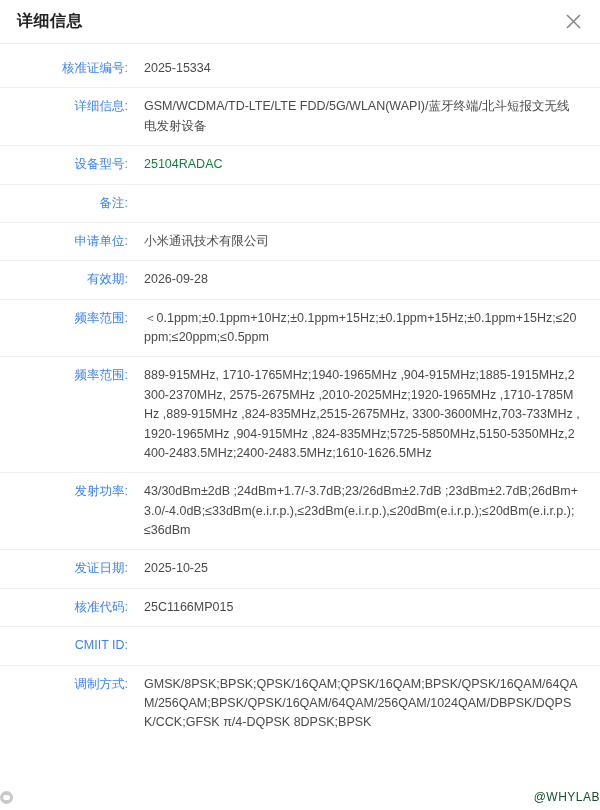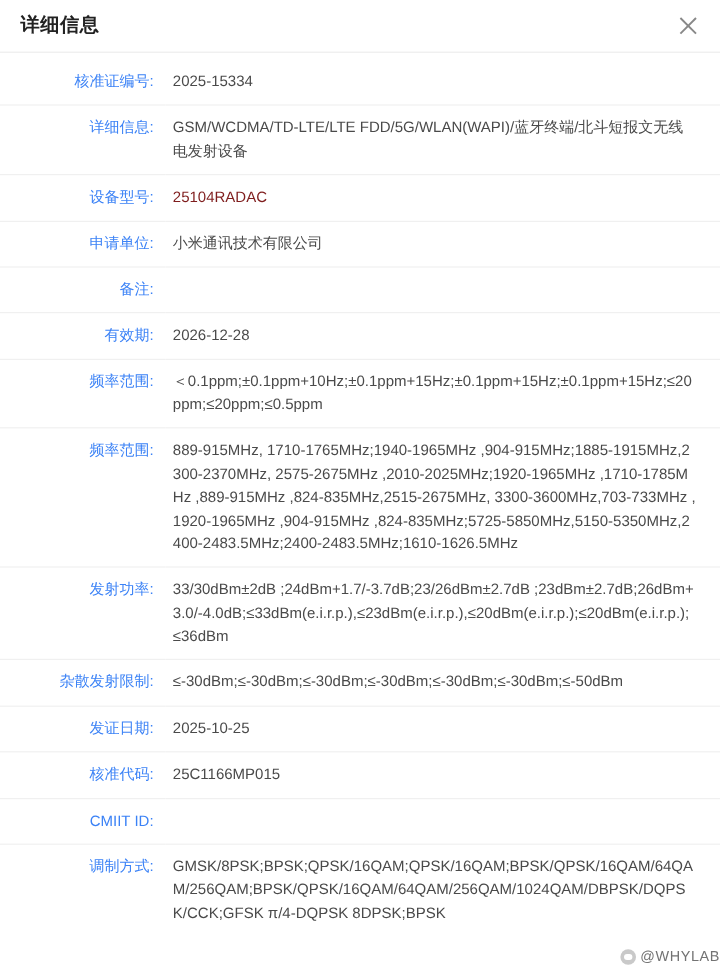--- a/index.html
+++ b/index.html
@@ -74,41 +74,41 @@
     white-space: normal;
     word-break: break-all;
   }
   td.value {
     padding-right: 20px;
     padding-left: 6px;
     color: #4a4a4a;
     word-break: break-all;
   }
   td.value.highlight {
-    color: #7f1d1d;
+    color: #15803d;
   }
   td.value.empty {
     color: transparent;
   }
   .label-bold {
     font-weight: normal;
     color: #222222;
   }
   .watermark {
     position: absolute;
     left: 0;
     right: 0;
     bottom: 6px;
     text-align: center;
     font-size: 12px;
-    color: #737373;
+    color: #14532d;
     letter-spacing: 0.5px;
     display: flex;
     align-items: center;
-    justify-content: flex-end;
+    justify-content: space-between;
     gap: 4px;
   }
   .wb-icon {
     display: inline-block;
     width: 13px;
     height: 13px;
     border-radius: 50%;
     background: #c9c9c9;
     position: relative;
   }
@@ -150,46 +150,42 @@
         </tr>
         <tr>
           <td class="label">详细信息:</td>
           <td class="value">GSM/WCDMA/TD-LTE/LTE FDD/5G/WLAN(WAPI)/蓝牙终端/北斗短报文无线电发射设备</td>
         </tr>
         <tr>
           <td class="label">设备型号:</td>
           <td class="value highlight">25104RADAC</td>
         </tr>
         <tr>
+          <td class="label">备注:</td>
+          <td class="value empty"></td>
+        </tr>
+        <tr>
           <td class="label">申请单位:</td>
           <td class="value">小米通讯技术有限公司</td>
         </tr>
         <tr>
-          <td class="label">备注:</td>
-          <td class="value empty"></td>
-        </tr>
-        <tr>
           <td class="label">有效期:</td>
-          <td class="value">2026-12-28</td>
+          <td class="value">2026-09-28</td>
         </tr>
         <tr>
           <td class="label">频率范围:</td>
           <td class="value">＜0.1ppm;±0.1ppm+10Hz;±0.1ppm+15Hz;±0.1ppm+15Hz;±0.1ppm+15Hz;≤20ppm;≤20ppm;≤0.5ppm</td>
         </tr>
         <tr>
           <td class="label">频率范围:</td>
           <td class="value">889-915MHz, 1710-1765MHz;1940-1965MHz ,904-915MHz;1885-1915MHz,2300-2370MHz, 2575-2675MHz ,2010-2025MHz;1920-1965MHz ,1710-1785MHz ,889-915MHz ,824-835MHz,2515-2675MHz, 3300-3600MHz,703-733MHz ,1920-1965MHz ,904-915MHz ,824-835MHz;5725-5850MHz,5150-5350MHz,2400-2483.5MHz;2400-2483.5MHz;1610-1626.5MHz</td>
         </tr>
         <tr>
           <td class="label">发射功率:</td>
-          <td class="value">33/30dBm±2dB ;24dBm+1.7/-3.7dB;23/26dBm±2.7dB ;23dBm±2.7dB;26dBm+3.0/-4.0dB;≤33dBm(e.i.r.p.),≤23dBm(e.i.r.p.),≤20dBm(e.i.r.p.);≤20dBm(e.i.r.p.);≤36dBm</td>
-        </tr>
-        <tr>
-          <td class="label">杂散发射限制:</td>
-          <td class="value">≤-30dBm;≤-30dBm;≤-30dBm;≤-30dBm;≤-30dBm;≤-30dBm;≤-50dBm</td>
+          <td class="value">43/30dBm±2dB ;24dBm+1.7/-3.7dB;23/26dBm±2.7dB ;23dBm±2.7dB;26dBm+3.0/-4.0dB;≤33dBm(e.i.r.p.),≤23dBm(e.i.r.p.),≤20dBm(e.i.r.p.);≤20dBm(e.i.r.p.);≤36dBm</td>
         </tr>
         <tr>
           <td class="label">发证日期:</td>
           <td class="value">2025-10-25</td>
         </tr>
         <tr>
           <td class="label">核准代码:</td>
           <td class="value">25C1166MP015</td>
         </tr>
         <tr>

